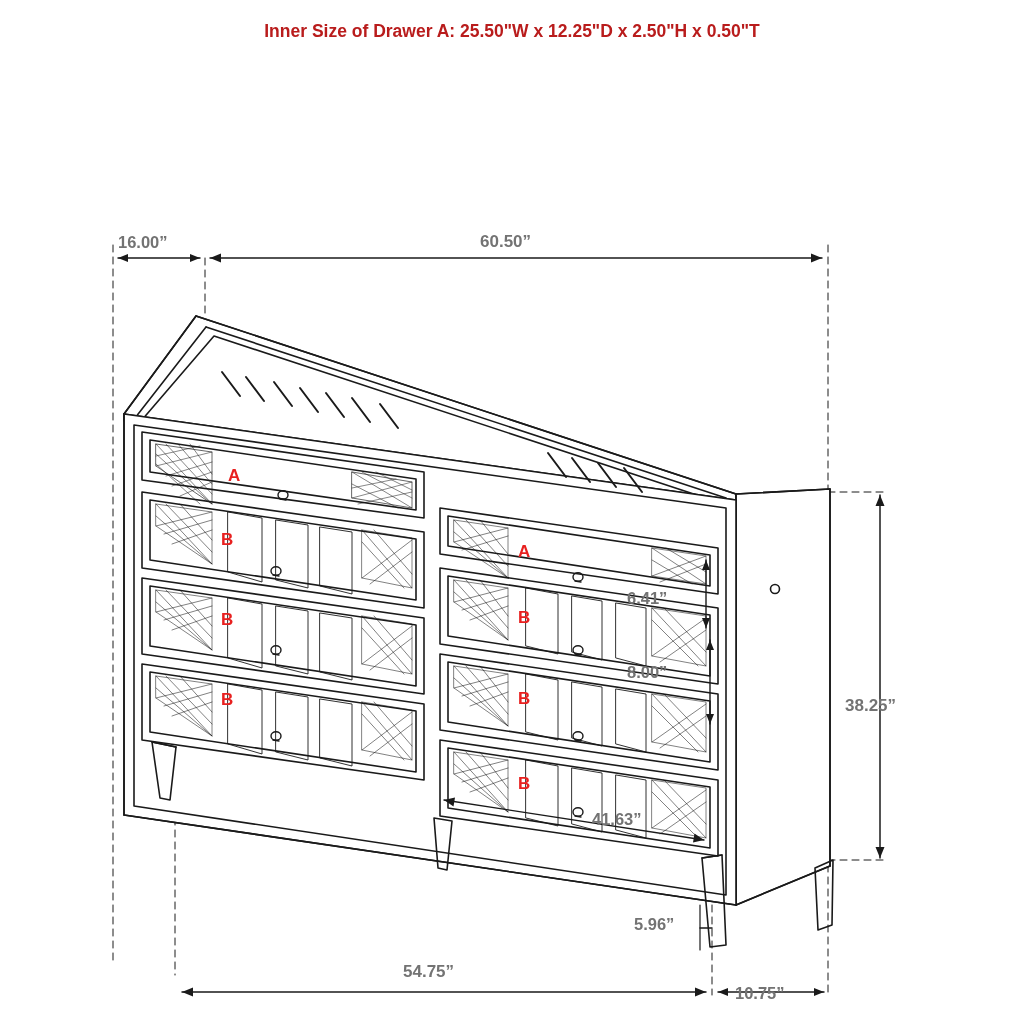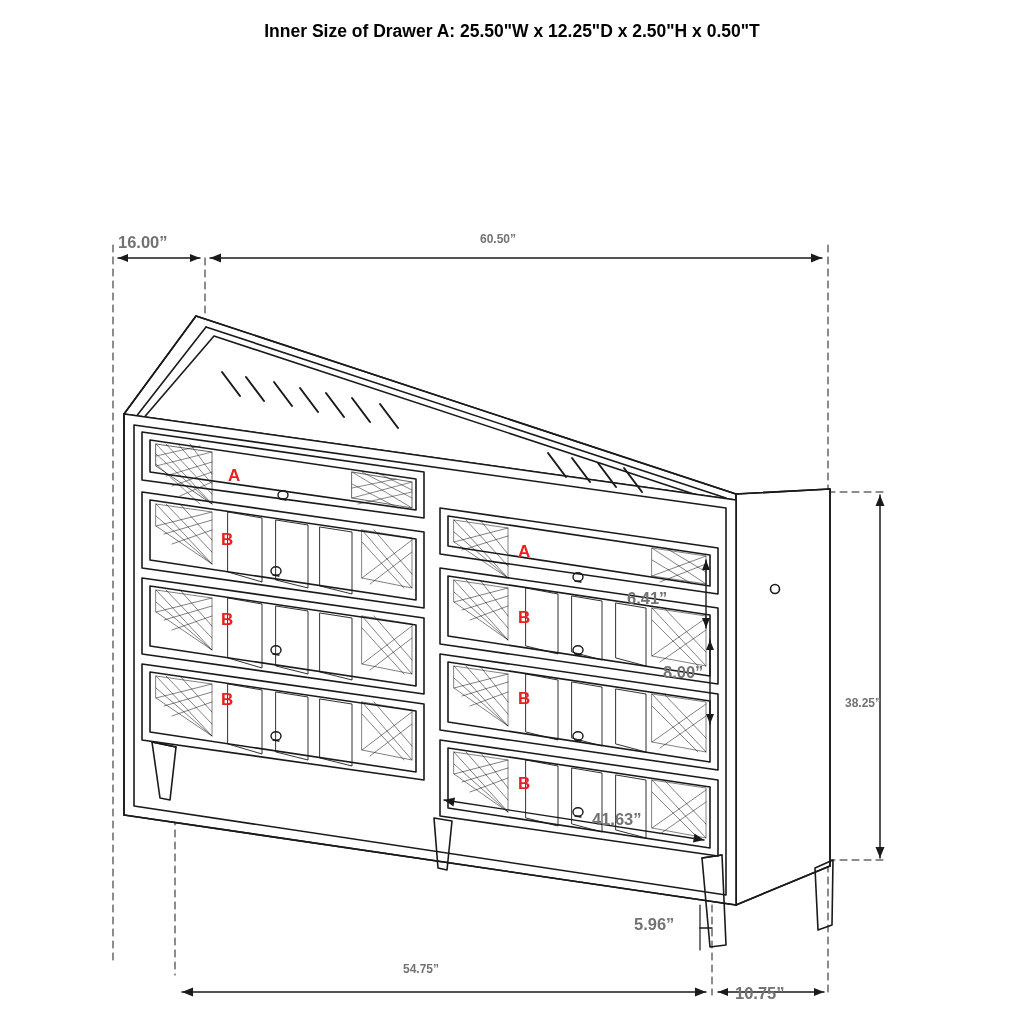--- a/index.html
+++ b/index.html
@@ -20,40 +20,40 @@
     width: 1024px;
     height: 1024px;
   }
   .hdr {
     position: absolute;
     left: 0;
     width: 1024px;
     text-align: center;
     font-weight: bold;
     font-size: 17.5px;
-    color: #000000;
+    color: #b91c1c;
     letter-spacing: 0px;
   }
   #hdr1 { top: 21px; }
   #hdr2 { top: 46px; }
 
   svg.layer {
     position: absolute;
     left: 0; top: 0;
     width: 1024px;
     height: 1024px;
   }
   .dimlbl {
     position: absolute;
     font-weight: bold;
     font-size: 16.5px;
     color: #737373;
     white-space: nowrap;
   }
-  .dl-big { font-size: 12px; }
+  .dl-big { font-size: 17px; }
   .letter {
     position: absolute;
     font-weight: bold;
     font-size: 17px;
     color: #e8201f;
   }
 </style>
 </head>
 <body>
 
@@ -289,21 +289,21 @@
       <path d="M444,800 l11,-2.5 l-1.5,9 z" fill="#1a1a1a" stroke="none"></path>
       <path d="M704,840 l-11,2.5 l1.5,-9 z" fill="#1a1a1a" stroke="none"></path>
 
     </g>
   </svg>
 
   <div class="dimlbl" style="left:118px; top:233px;">16.00”</div>
   <div class="dimlbl dl-big" style="left:480px; top:232px;">60.50”</div>
   <div class="dimlbl dl-big" style="left:845px; top:660px;margin-top:36px;">38.25”</div>
   <div class="dimlbl" style="left:627px; top:589px;">6.41”</div>
-  <div class="dimlbl" style="left:627px; top:663px;margin-left:36px;">8.00”</div>
+  <div class="dimlbl" style="left:627px; top:663px;">8.00”</div>
   <div class="dimlbl" style="left:592px; top:810px;">41.63”</div>
   <div class="dimlbl" style="left:634px; top:915px;">5.96”</div>
   <div class="dimlbl dl-big" style="left:403px; top:962px;">54.75”</div>
   <div class="dimlbl" style="left:735px; top:964px;margin-top:20px;">10.75”</div>
 
   <div class="letter" style="left:228px; top:466px;">A</div>
   <div class="letter" style="left:221px; top:530px;">B</div>
   <div class="letter" style="left:221px; top:610px;">B</div>
   <div class="letter" style="left:221px; top:690px;">B</div>
   <div class="letter" style="left:518px; top:542px;">A</div>

